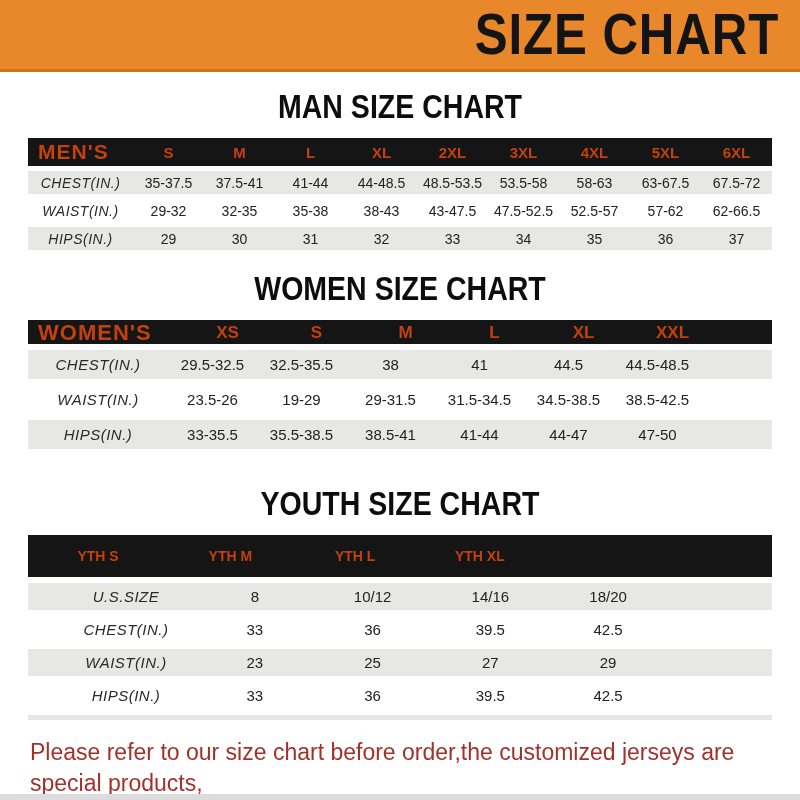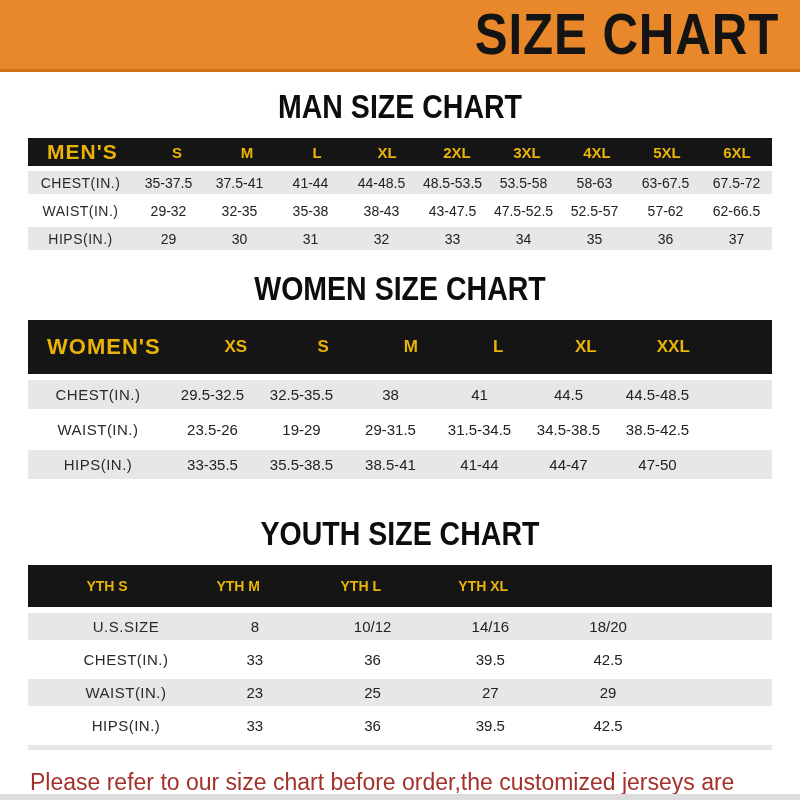--- a/index.html
+++ b/index.html
@@ -42,52 +42,51 @@
     white-space: nowrap;
   }
   .heading-man   { margin-top: 17px; margin-bottom: 13px; }
   .heading-women { margin-top: 21px; margin-bottom: 13px; }
   .heading-youth { margin-top: 37px; margin-bottom: 13px; }
 
   
   .tbl { margin: 0 28px; }
   .thead {
     background: #151515;
-    color: #eab308;
+    color: #c2410c;
     display: grid;
     align-items: center;
-    padding-left: 9px;
   }
   .trow {
     display: grid;
     align-items: center;
   }
   .gray { background: #E7E7E6; }
   .white { background: #ffffff; }
   .corner {
     text-align: left;
     padding-left: 10px;
     font-weight: bold;
     letter-spacing: 1px;
     white-space: nowrap;
   }
   .col { text-align: center; font-weight: bold; }
-  .rlabel { text-align: center; font-size: 14px; color: #2a2a2a; letter-spacing: 0.5px; }
+  .rlabel { text-align: center; font-size: 14px; color: #2a2a2a; letter-spacing: 0.5px; font-style: italic; }
   .cell { text-align: center; font-size: 14px; color: #222222; }
 
   
   .men .thead, .men .trow { grid-template-columns: 105px repeat(9, 1fr); }
   .men .thead { height: 28px; }
   .men .trow  { height: 23px; margin-top: 5px; }
   .men .corner { font-size: 21px; }
   .men .col { font-size: 15px; }
 
   
   .women .thead, .women .trow { grid-template-columns: 140px repeat(6, 1fr); padding-right: 70px; }
-  .women .thead { height: 54px; gap: 30px; }
+  .women .thead { height: 24px; gap: 30px; }
   .women .trow  { height: 29px; margin-top: 6px; }
   .women .corner { font-size: 22px; }
   .women .col { font-size: 17px; }
   .women .rlabel, .women .cell { font-size: 15px; }
 
   
   .youth .thead, .youth .trow { grid-template-columns: 140px repeat(4, 1fr); padding-right: 105px; }
   .youth .thead { height: 42px; }
   .youth .trow  { height: 27px; margin-top: 6px; padding-left: 28px; }
   .youth .corner { font-size: 22px; }

